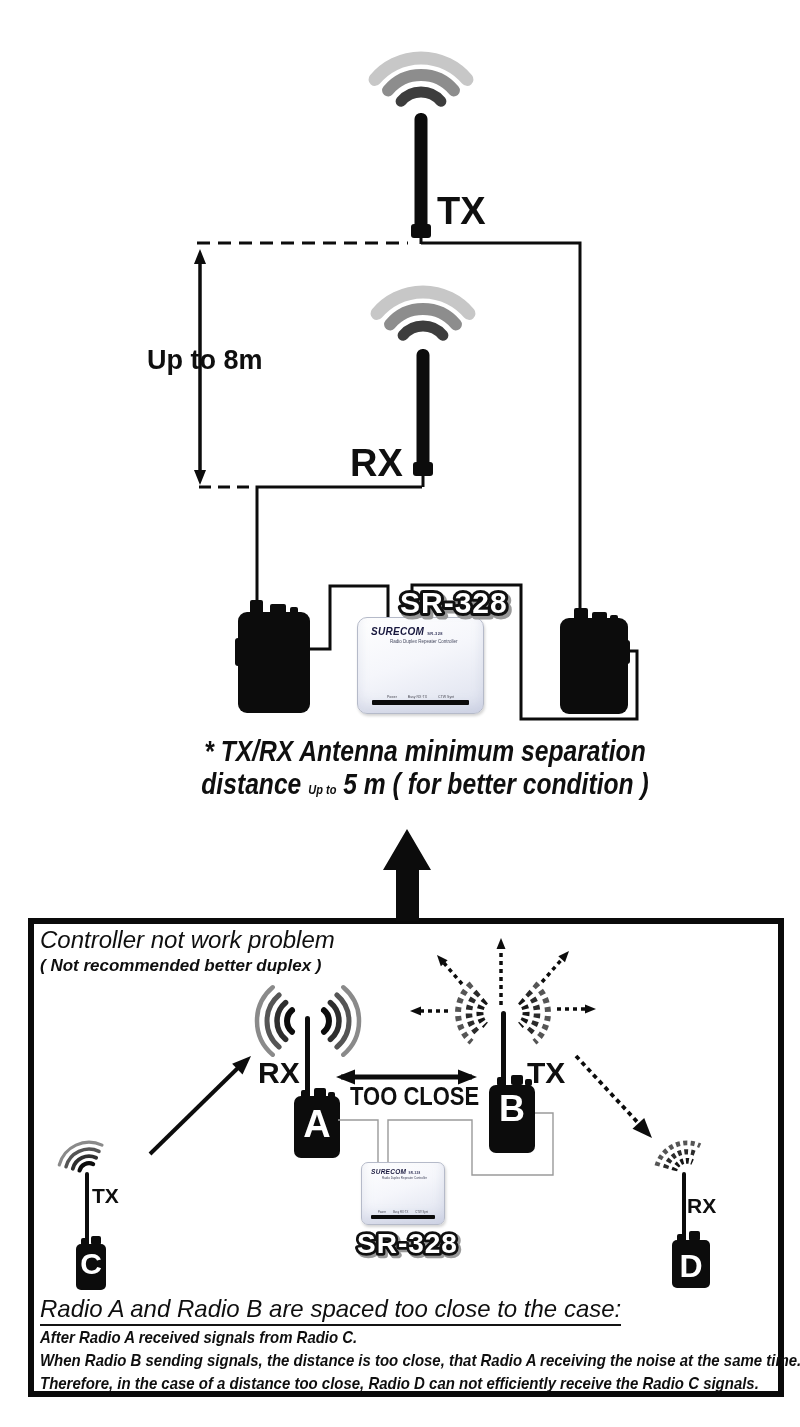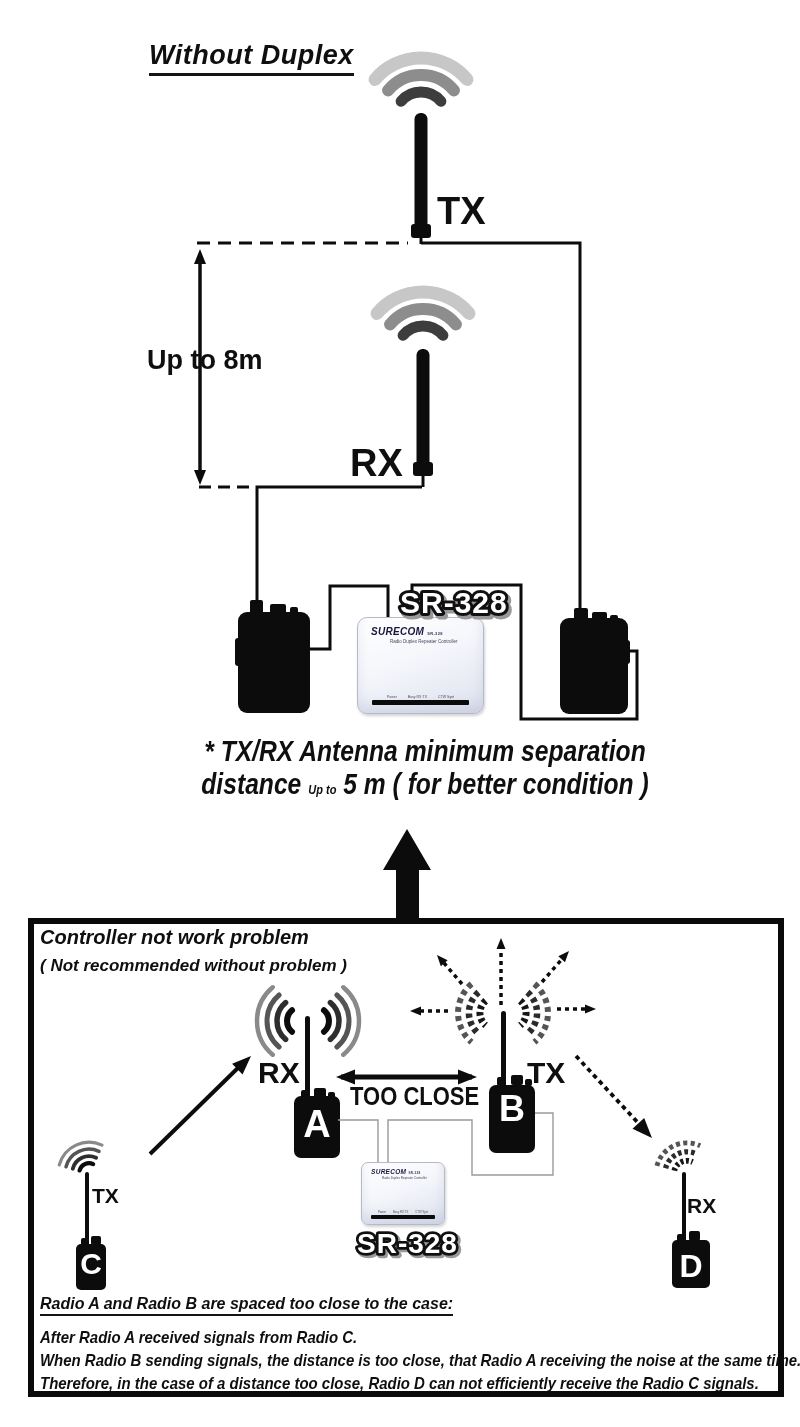--- a/index.html
+++ b/index.html
@@ -9,27 +9,27 @@
   .layer{position:absolute;left:0;top:0;z-index:2;}
   .boxframe{position:absolute;left:28px;top:918px;width:756px;height:479px;
             border:6px solid #0a0a0a;background:#fff;box-sizing:border-box;z-index:1;}
   .t-title{font-size:27px;font-weight:bold;font-style:italic;border-bottom:3px solid #141414;
            padding-bottom:2px;letter-spacing:.5px;z-index:4;}
   .t-big{font-size:38px;font-weight:800;z-index:4;}
   .t-dist{font-size:27px;font-weight:bold;z-index:4;}
   .cap{left:50px;width:750px;text-align:center;font-style:italic;font-weight:700;
        font-size:29px;transform:scaleX(.85);transform-origin:center;z-index:4;white-space:nowrap;}
   .cap .small{font-size:13px;font-weight:700;}
-  .bx-title{font-size:20px;font-weight:bold;font-style:italic;z-index:4;white-space:nowrap;}
+  .bx-title{font-size:24px;font-weight:normal;font-style:italic;z-index:4;white-space:nowrap;}
   .bx-sub{font-size:17px;font-weight:600;font-style:italic;z-index:4;white-space:nowrap;}
   .lab-m{font-size:30px;font-weight:800;z-index:4;}
   .lab-s{font-size:21px;font-weight:800;z-index:4;}
   .tooclose{font-size:25px;font-weight:800;transform:scaleX(.88);transform-origin:left;z-index:4;white-space:nowrap;}
   .rletter{color:#fff;font-weight:800;text-align:center;z-index:4;}
-  .ft-title{font-size:16px;font-weight:bold;font-style:italic;border-bottom:2.5px solid #141414;
+  .ft-title{font-size:24px;font-weight:normal;font-style:italic;border-bottom:2.5px solid #141414;
             padding-bottom:1px;display:inline-block;white-space:nowrap;z-index:4;}
   .ft-line{font-size:17px;font-weight:700;font-style:italic;white-space:nowrap;
            transform:scaleX(.88);transform-origin:left center;z-index:4;}
   .device{position:absolute;z-index:3;background:linear-gradient(160deg,#ffffff 0%,#f5f6fb 45%,#dde1ee 100%);
           border:1px solid #b5bac9;box-shadow:inset 0 -8px 12px rgba(140,150,185,.22),1px 2px 3px rgba(0,0,0,.18);}
   .dev-logo{position:absolute;font-weight:bold;font-style:italic;color:#17173d;letter-spacing:.3px;white-space:nowrap;}
   .dev-model{font-style:normal;color:#33355a;}
   .dev-sub{position:absolute;color:#44485e;white-space:nowrap;}
   .dev-panel{position:absolute;left:0;right:0;display:flex;justify-content:center;color:#4a4a55;white-space:nowrap;}
   .dev-strip{position:absolute;background:#0b0b0b;border-radius:1px;}
@@ -222,35 +222,34 @@
     <div class="dev-strip" style="left:9px;right:9px;bottom:5px;height:4px;"></div>
   </div>
 
   <svg class="layer" width="800" height="1427" viewBox="0 0 800 1427" style="z-index:5;pointer-events:none;">
     <text x="402.5" y="615.5" font-size="30" font-weight="bold" letter-spacing="1" stroke="#999" stroke-width="7" fill="#999" stroke-linejoin="round">SR-328</text>
     <text x="400" y="613" font-size="30" font-weight="bold" letter-spacing="1" stroke="#101010" stroke-width="6" fill="#ffffff" paint-order="stroke" stroke-linejoin="round">SR-328</text>
     <text x="359" y="1255" font-size="28" font-weight="bold" letter-spacing="1" stroke="#999" stroke-width="6.5" fill="#999" stroke-linejoin="round">SR-328</text>
     <text x="357" y="1253" font-size="28" font-weight="bold" letter-spacing="1" stroke="#101010" stroke-width="5.5" fill="#ffffff" paint-order="stroke" stroke-linejoin="round">SR-328</text>
   </svg>
 
-  <div class="abs t-title" style="left:149px;top:40px;">Without Duplex</div>
 
   <div class="abs t-big" style="left:437px;top:190px;">TX</div>
   <div class="abs t-dist" style="left:147px;top:345px;">Up to 8m</div>
   <div class="abs t-big" style="left:350px;top:442px;">RX</div>
 
   <div class="abs cap" style="top:735px;">* TX/RX Antenna minimum separation</div>
   <div class="abs cap" style="top:768px;">
     <span>distance</span>
     <span class="small">Up to</span>
     <span>5 m ( for better condition )</span>
   </div>
 
   <div class="abs bx-title" style="left:40px;top:926px;">Controller not work problem</div>
-  <div class="abs bx-sub" style="left:40px;top:956px;">( Not recommended without problem )</div>
+  <div class="abs bx-sub" style="left:40px;top:956px;">( Not recommended better duplex )</div>
 
   <div class="abs lab-m" style="left:258px;top:1056px;">RX</div>
   <div class="abs tooclose" style="left:350px;top:1082px;">TOO CLOSE</div>
   <div class="abs lab-m" style="left:527px;top:1056px;">TX</div>
   <div class="abs lab-s" style="left:92px;top:1184px;">TX</div>
   <div class="abs lab-s" style="left:687px;top:1194px;">RX</div>
 
   <div class="abs rletter" style="left:294px;top:1103px;width:46px;font-size:38px;">A</div>
   <div class="abs rletter" style="left:489px;top:1088px;width:46px;font-size:36px;">B</div>
   <div class="abs rletter" style="left:76px;top:1247px;width:30px;font-size:30px;">C</div>

